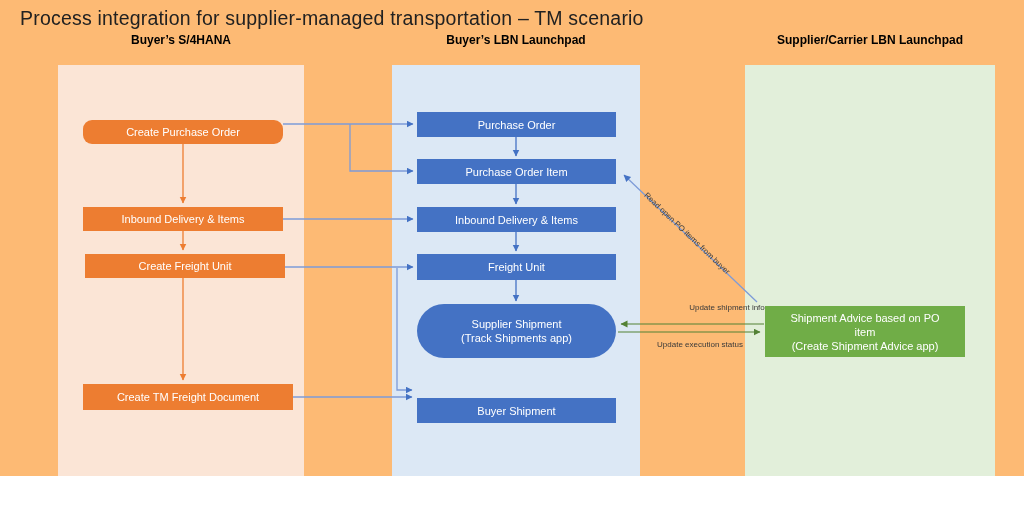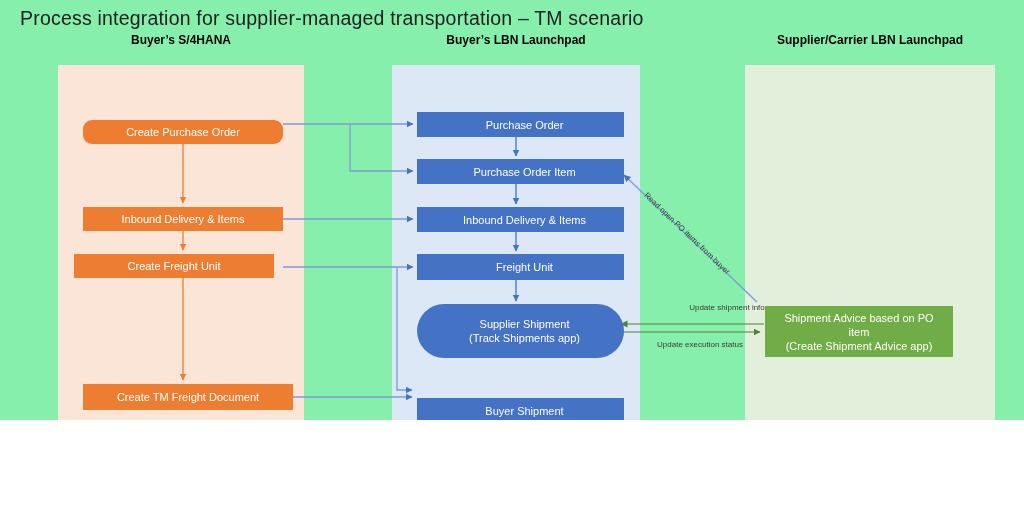--- a/index.html
+++ b/index.html
@@ -1,37 +1,37 @@
 <!DOCTYPE html>
 <html><head>
 <meta charset="utf-8">
 <style>
   html,body{margin:0;padding:0;background:#fff;}
   #slide{
-    position:relative;width:1024px;height:420px;background:#86efac;
+    position:relative;width:1024px;height:476px;background:#fdba74;
     font-family:"Liberation Sans", sans-serif;overflow:hidden;
   }
   .title{
     position:absolute;left:20px;top:7px;font-size:19.5px;color:#212121;
     letter-spacing:0.2px;white-space:nowrap;
   }
   .col-header{
     position:absolute;top:33px;font-weight:bold;font-size:12px;color:#000;
     text-align:center;white-space:nowrap;
   }
   .panel{position:absolute;top:65px;height:421px;}
   #panel-left{left:58px;width:246px;background:#FBE5D6;}
   #panel-mid{left:392px;width:248px;background:#DCE8F5;}
   #panel-right{left:745px;width:250px;background:#E2EFDA;}
   .box{
     position:absolute;color:#fff;font-size:11px;line-height:14px;
     display:flex;align-items:center;justify-content:center;text-align:center;
   }
   .box.orange{background:#ED7D31;}
-  .box.blue{background:#4472C4;padding-left:8px;}
+  .box.blue{background:#4472C4;}
   .box.green{background:#70AD47;}
   svg.connectors{position:absolute;left:0;top:0;pointer-events:none;}
   .arrow-label{
     position:absolute;font-size:8px;color:#3a3a3a;text-align:center;white-space:nowrap;
   }
   #label-read-po{
     left:602px;top:229px;width:170px;
     transform:rotate(43.5deg);transform-origin:center center;color:#404040;
   }
   #label-update-info{left:668px;top:303px;width:118px;}
@@ -92,34 +92,34 @@
     <path d="M516,280 V301" stroke="#4472C4" stroke-width="1.3" fill="none" marker-end="url(#mb)"></path>
 
     <path d="M757,302 L624,175" stroke="#7D9BD8" stroke-width="1.3" fill="none" marker-end="url(#mb)"></path>
 
     <path d="M764,324 H621" stroke="#538135" stroke-width="1.2" fill="none" marker-end="url(#mg)"></path>
     <path d="M618,332 H760" stroke="#538135" stroke-width="1.2" fill="none" marker-end="url(#mg)"></path>
   </svg>
 
   <div class="box orange" style="left:83px;top:120px;width:200px;height:24px;border-radius:9px;">Create Purchase Order</div>
   <div class="box orange" style="left:83px;top:207px;width:200px;height:24px;">Inbound Delivery &amp; Items</div>
-  <div class="box orange" style="left:74px;top:254px;width:200px;height:24px;">Create Freight Unit</div>
+  <div class="box orange" style="left:85px;top:254px;width:200px;height:24px;">Create Freight Unit</div>
   <div class="box orange" style="left:83px;top:384px;width:210px;height:26px;">Create TM Freight Document</div>
 
   <div class="box blue" style="left:417px;top:112px;width:199px;height:25px;">Purchase Order</div>
   <div class="box blue" style="left:417px;top:159px;width:199px;height:25px;">Purchase Order Item</div>
   <div class="box blue" style="left:417px;top:207px;width:199px;height:25px;">Inbound Delivery &amp; Items</div>
   <div class="box blue" style="left:417px;top:254px;width:199px;height:26px;">Freight Unit</div>
   <div class="box blue" style="left:417px;top:304px;width:199px;height:54px;flex-direction:column;border-radius:27px;">
     <span>Supplier Shipment</span>
     <span>(Track Shipments app)</span>
   </div>
   <div class="box blue" style="left:417px;top:383px;width:199px;height:25px;margin-top:15px;">Buyer Shipment</div>
 
-  <div class="box green" style="left:765px;top:306px;width:166px;height:51px;padding:0 11px;flex-direction:column;">
+  <div class="box green" style="left:765px;top:306px;width:166px;height:51px;padding:0 17px;flex-direction:column;">
     <span>Shipment Advice based on PO item</span>
     <span>(Create Shipment Advice app)</span>
   </div>
 
   <div class="arrow-label" id="label-read-po">Read open PO items from buyer</div>
   <div class="arrow-label" id="label-update-info">Update shipment info</div>
   <div class="arrow-label" id="label-update-status">Update execution status</div>
 
   <div class="footer">
     <span>© 2022 SAP SE or an SAP affiliate company. All rights reserved.</span><span class="sep">ǀ</span><span>PUBLIC</span>

